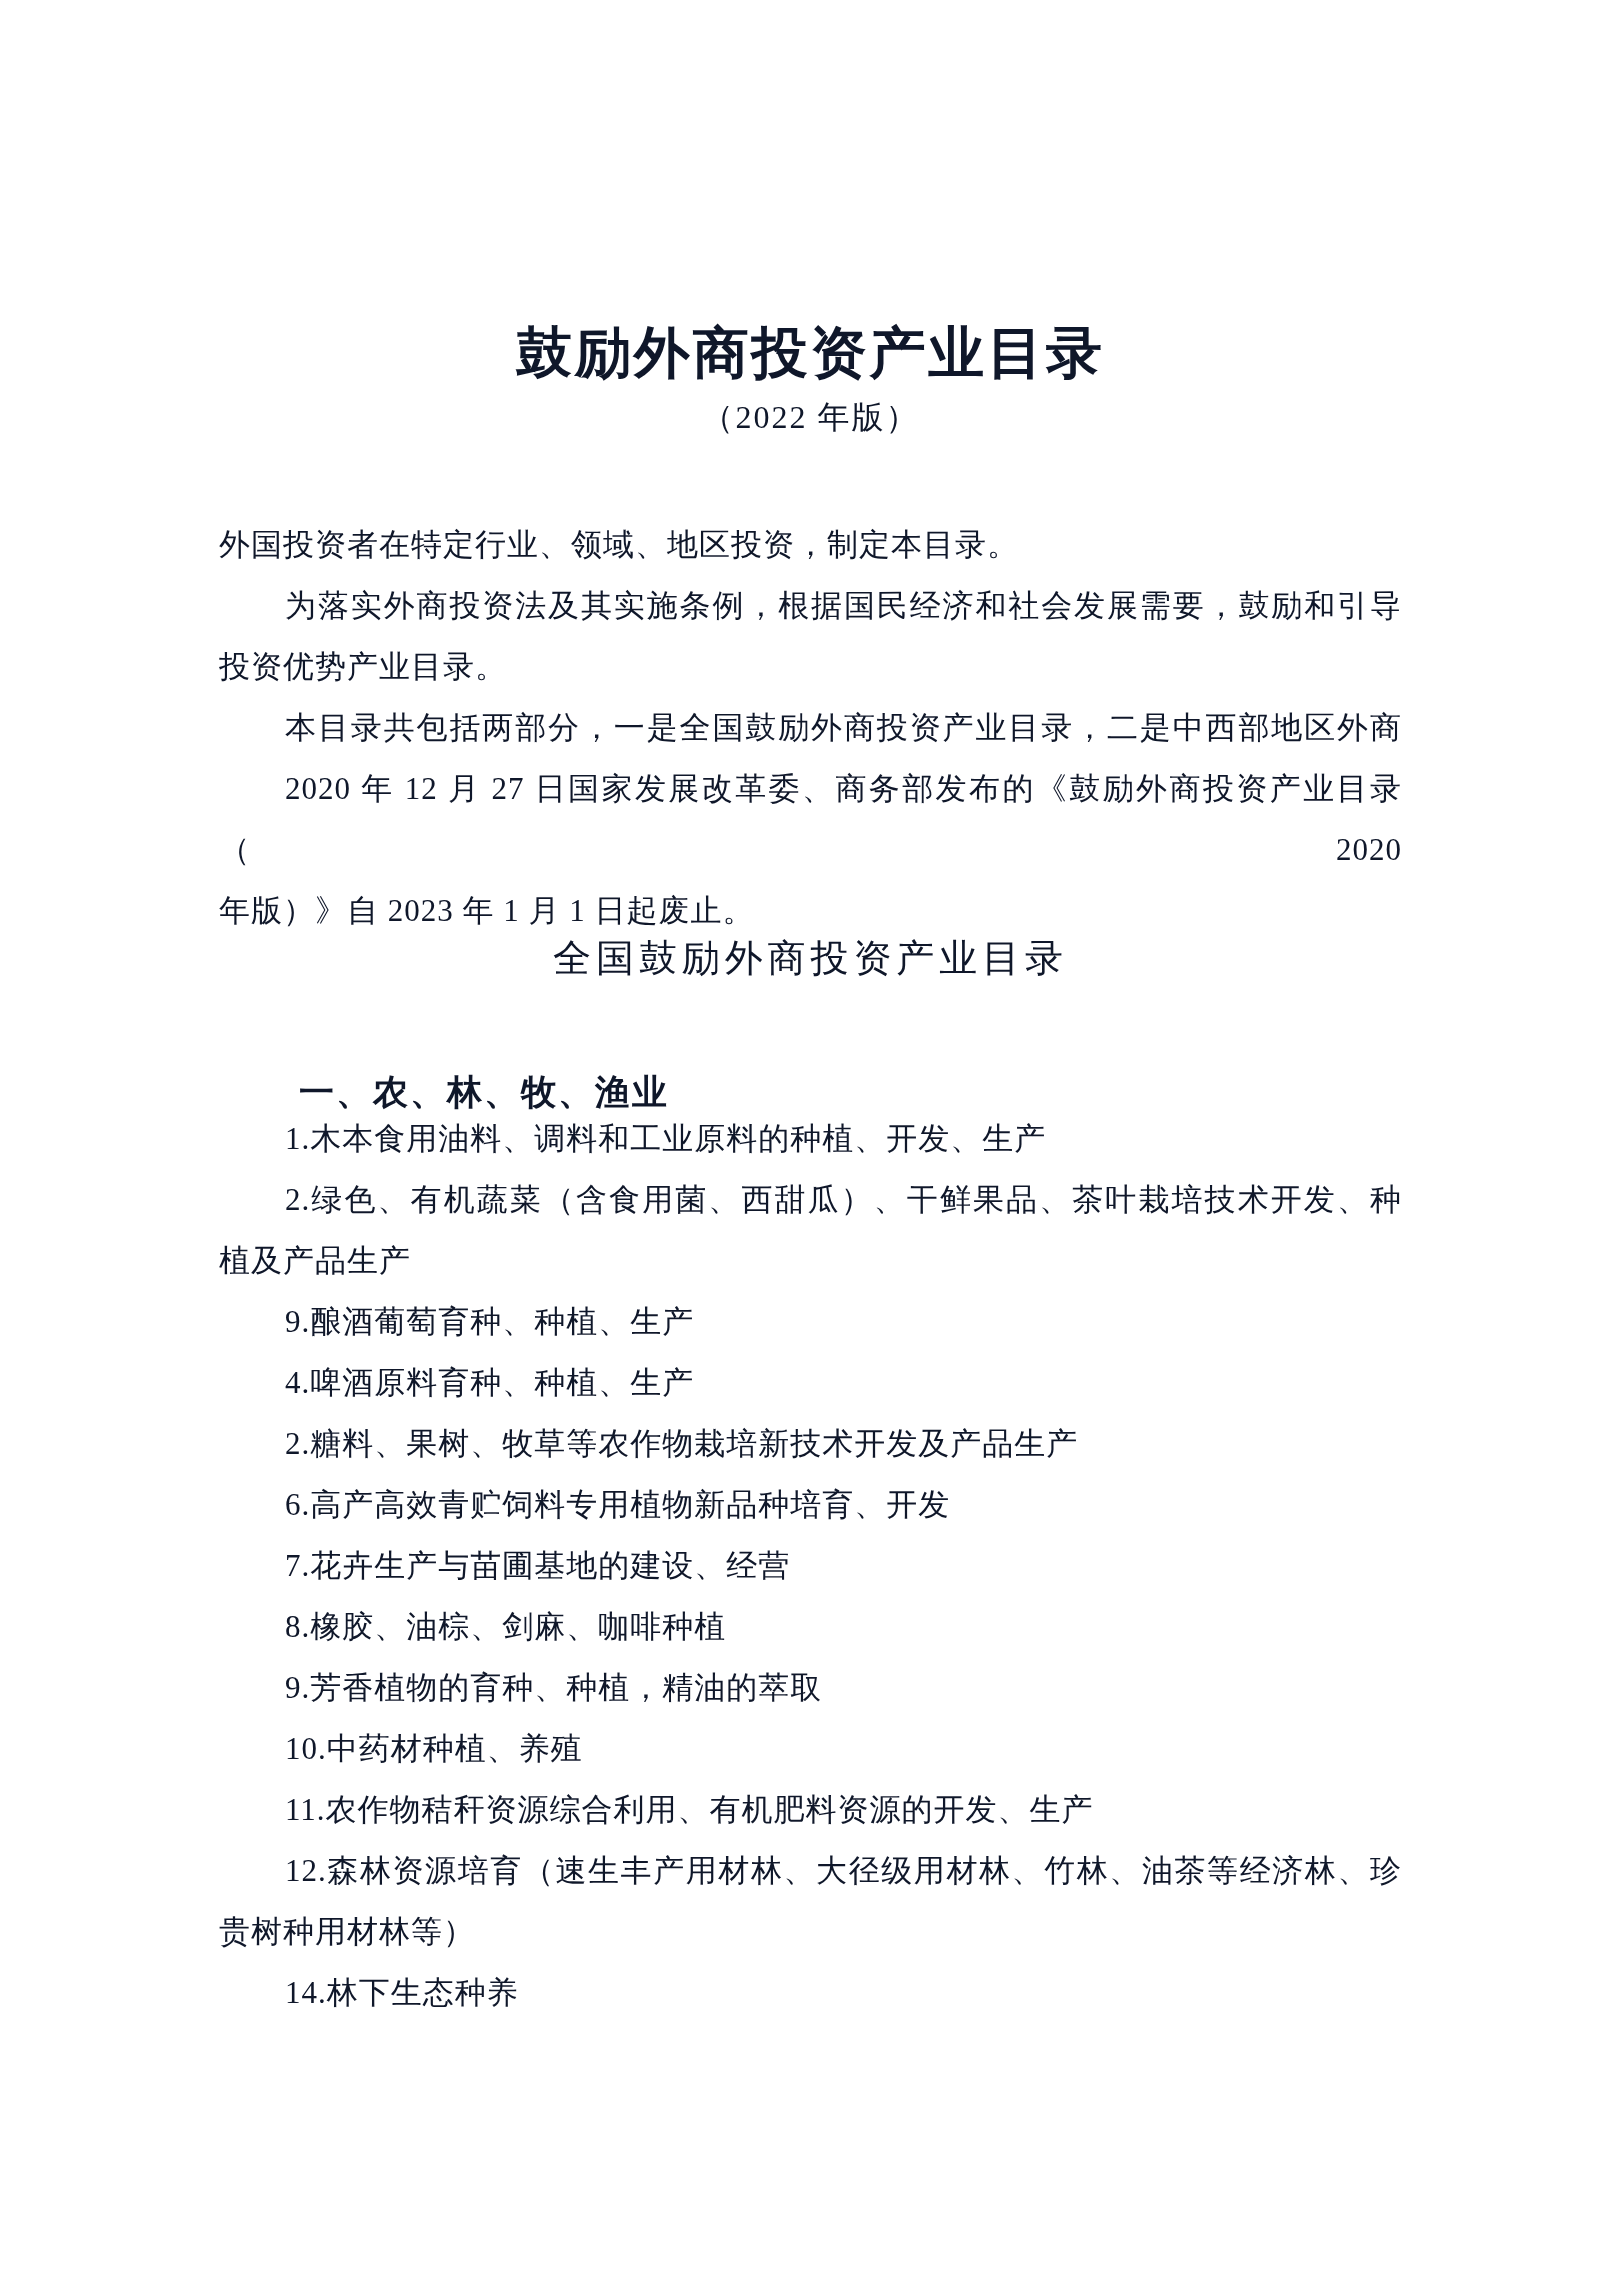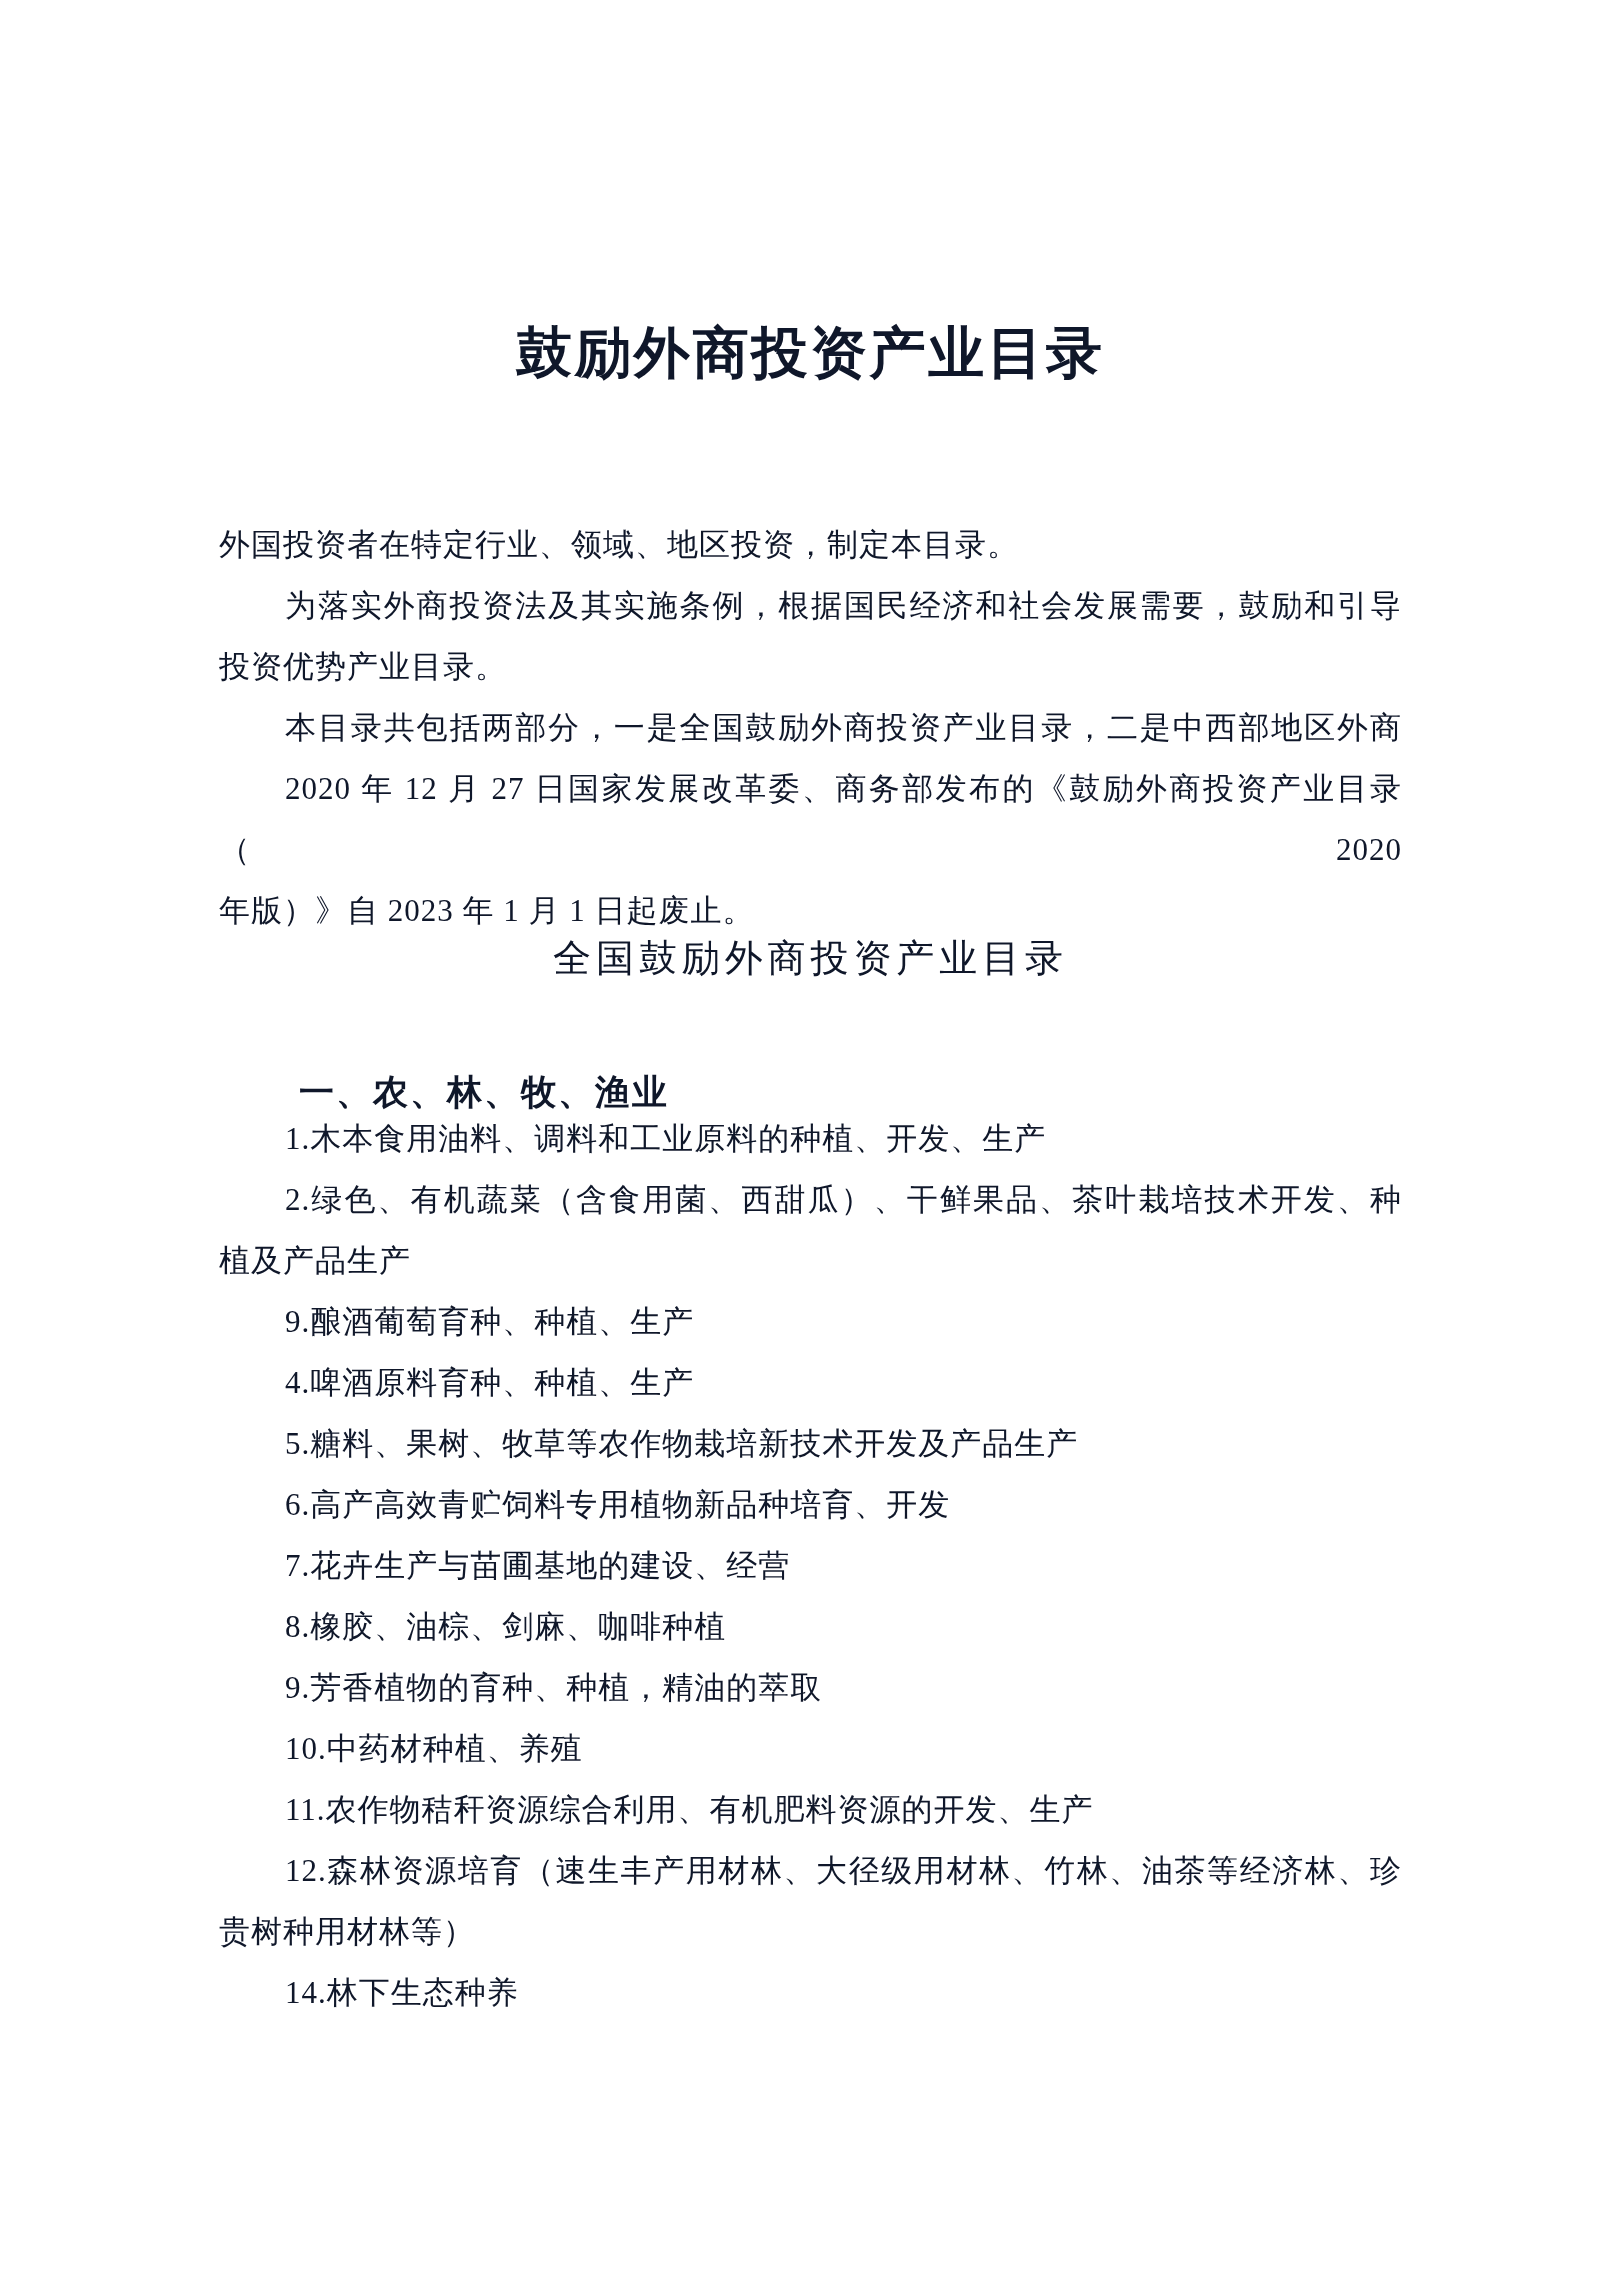--- a/index.html
+++ b/index.html
@@ -92,41 +92,42 @@
       text-indent: 80px;
       white-space: nowrap;
     }
   </style>
 </head>
 <body>
 
 <div class="page">
 
   <h1 class="doc-title">鼓励外商投资产业目录</h1>
+  <div class="doc-subtitle">（2022 年版）</div>
 
   <div class="textblock intro">
     <div class="line">外国投资者在特定行业、领域、地区投资，制定本目录。</div>
     <div class="line ind fill">为落实外商投资法及其实施条例，根据国民经济和社会发展需要，鼓励和引导</div>
     <div class="line">投资优势产业目录。</div>
     <div class="line ind fill">本目录共包括两部分，一是全国鼓励外商投资产业目录，二是中西部地区外商</div>
     <div class="line ind fill">2020 年 12 月 27 日国家发展改革委、商务部发布的《鼓励外商投资产业目录（2020</div>
     <div class="line">年版）》自 2023 年 1 月 1 日起废止。</div>
   </div>
 
   <h2 class="section-title">全国鼓励外商投资产业目录</h2>
 
   <h3 class="chapter-heading">一、农、林、牧、渔业</h3>
 
   <div class="textblock items">
     <div class="line ind">1.木本食用油料、调料和工业原料的种植、开发、生产</div>
     <div class="line ind fill">2.绿色、有机蔬菜（含食用菌、西甜瓜）、干鲜果品、茶叶栽培技术开发、种</div>
     <div class="line">植及产品生产</div>
     <div class="line ind">9.酿酒葡萄育种、种植、生产</div>
     <div class="line ind">4.啤酒原料育种、种植、生产</div>
-    <div class="line ind">5.糖料、果树、牧草等农作物栽培新技术开发及产品生产</div>
+    <div class="line ind">2.糖料、果树、牧草等农作物栽培新技术开发及产品生产</div>
     <div class="line ind">6.高产高效青贮饲料专用植物新品种培育、开发</div>
     <div class="line ind">7.花卉生产与苗圃基地的建设、经营</div>
     <div class="line ind">8.橡胶、油棕、剑麻、咖啡种植</div>
     <div class="line ind">9.芳香植物的育种、种植，精油的萃取</div>
     <div class="line ind">10.中药材种植、养殖</div>
     <div class="line ind">11.农作物秸秆资源综合利用、有机肥料资源的开发、生产</div>
     <div class="line ind fill">12.森林资源培育（速生丰产用材林、大径级用材林、竹林、油茶等经济林、珍</div>
     <div class="line">贵树种用材林等）</div>
     <div class="line ind">14.林下生态种养</div>
   </div>

